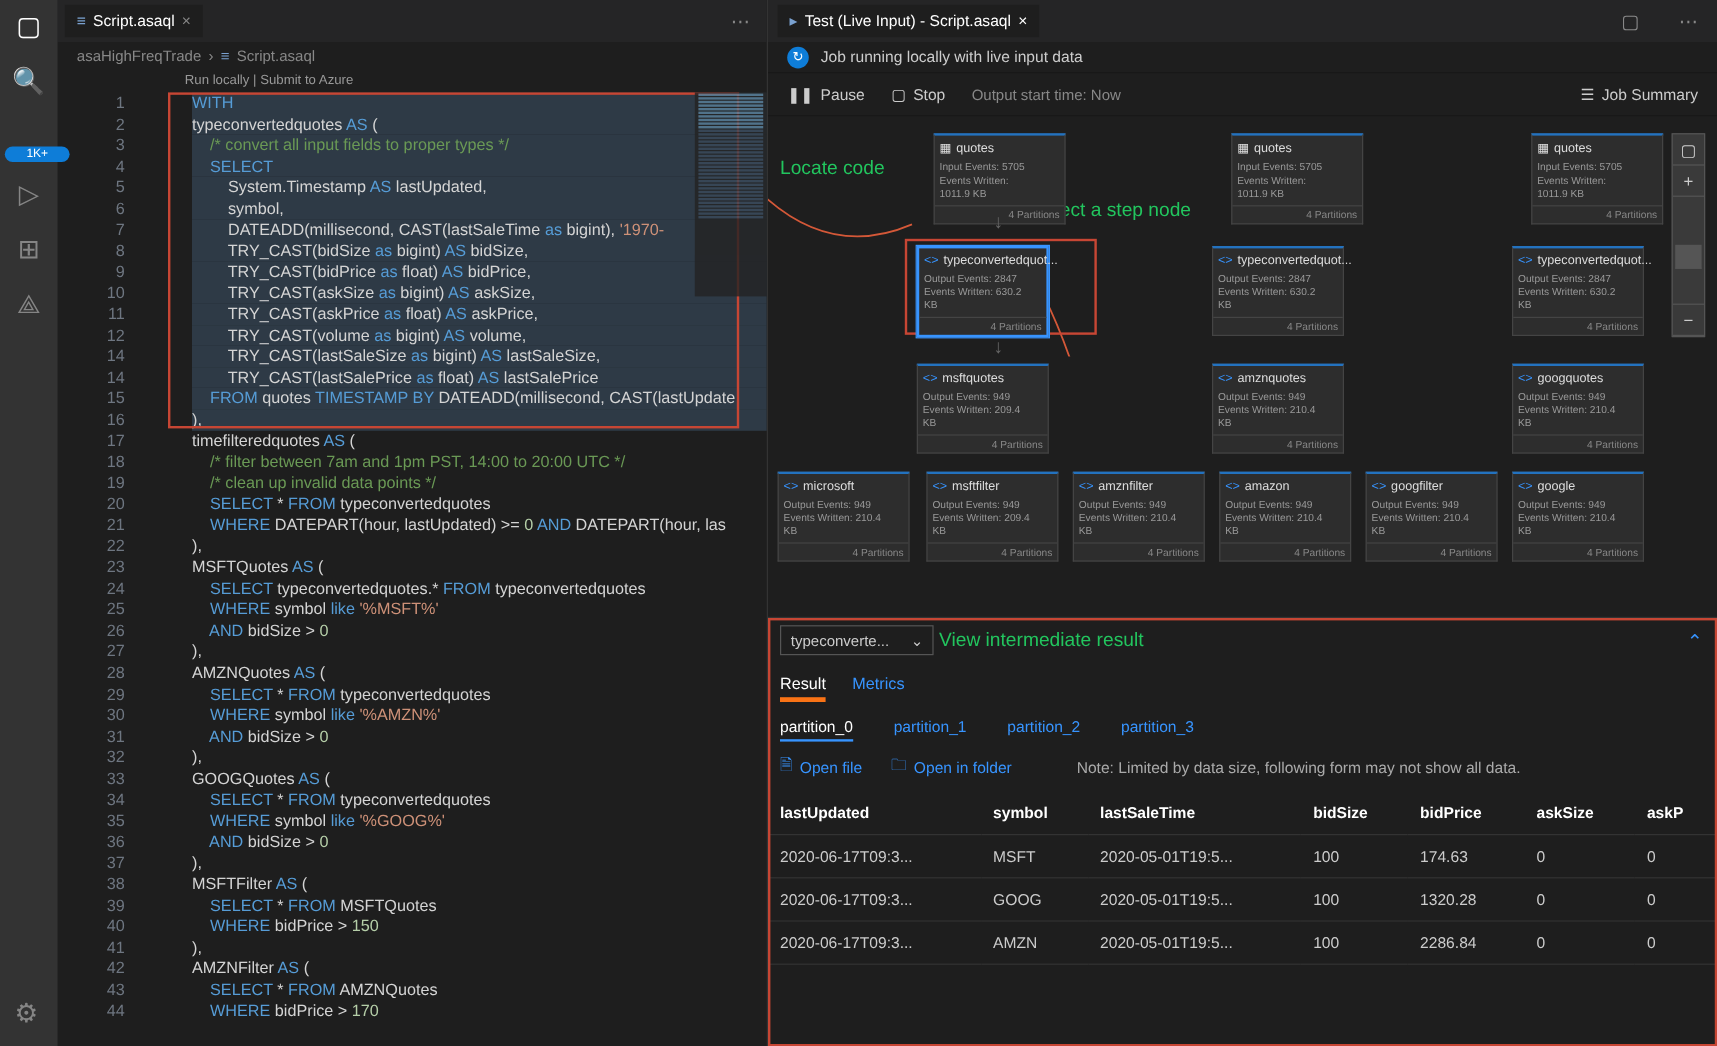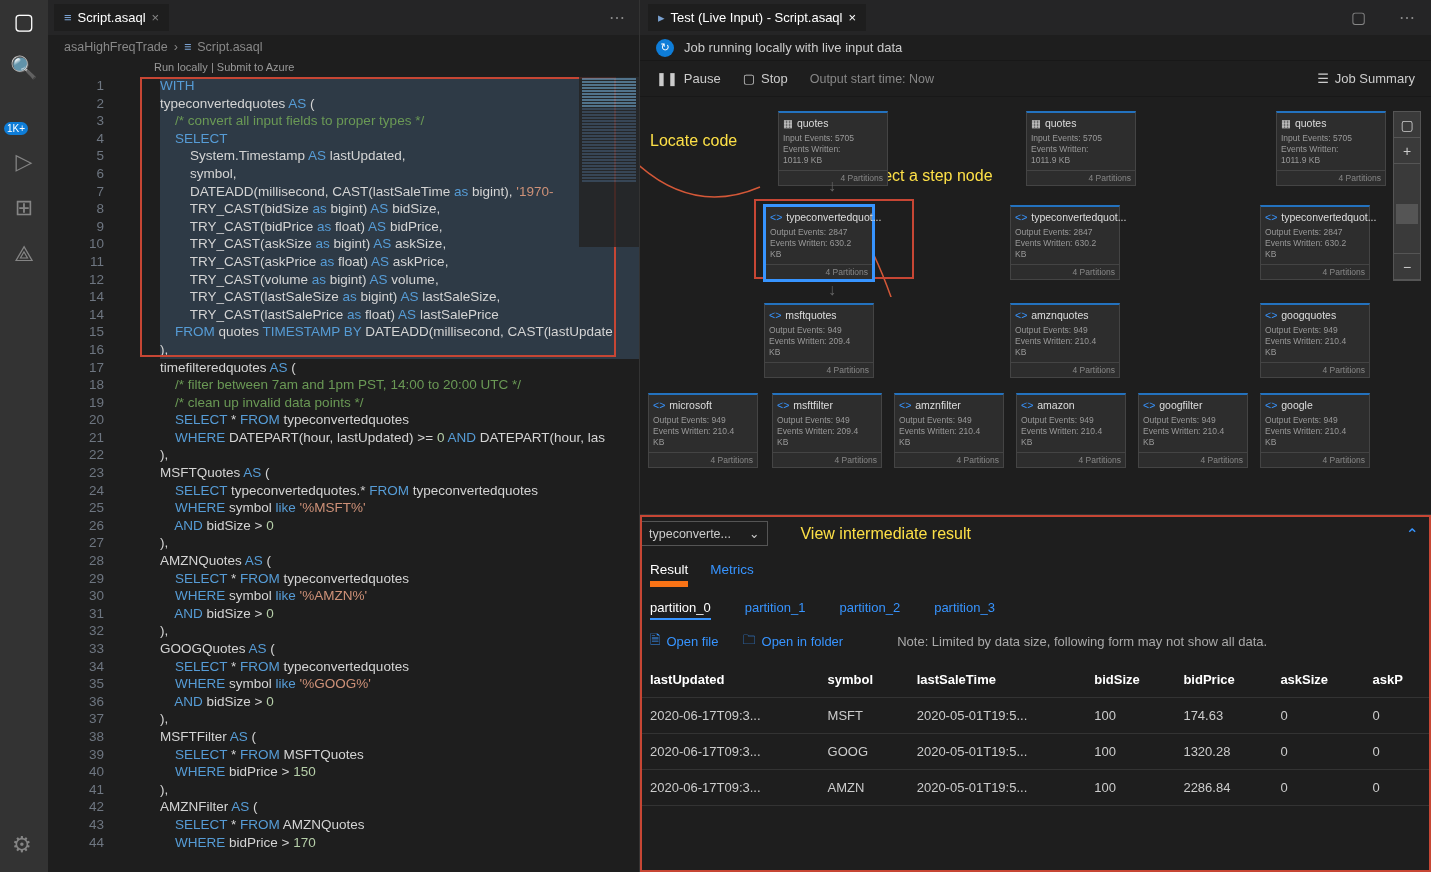--- a/index.html
+++ b/index.html
@@ -1,20 +1,20 @@
 <!DOCTYPE html>
 <html><head>
 <meta charset="utf-8">
 <style>
 * { margin:0; padding:0; box-sizing:border-box; font-family:'Segoe UI',Arial,sans-serif; }
 body { background:#1e1e1e; color:#cccccc; width:1431px; height:872px; overflow:hidden; display:flex; }
 .activity-bar { width:48px; background:#333333; display:flex; flex-direction:column; align-items:center; padding-top:8px; gap:18px; position:relative; }
 .activity-bar .icon { color:#858585; font-size:22px; cursor:pointer; width:28px; height:28px; display:flex; align-items:center; justify-content:center; }
 .activity-bar .icon.active { color:#fff; }
-.badge { position:absolute; top:122px; left:4px; background:#0e7dd8; color:#fff; font-size:10px; padding:1px 3px; border-radius:10px; }
+.badge { position:absolute; top:122px; left:4px; background:#0e7dd8; color:#fff; font-size:10px; padding:1px 18px; border-radius:10px; }
 .settings-icon { position:absolute; bottom:14px; left:12px; color:#858585; font-size:22px; }
 .main { flex:1; display:flex; }
 .editor-side { width:592px; border-right:1px solid #333; display:flex; flex-direction:column; }
 .tabs { height:35px; background:#252526; display:flex; align-items:center; padding:0 6px; justify-content:space-between; }
 .tab { display:flex; align-items:center; gap:6px; background:#1e1e1e; padding:6px 10px; color:#fff; font-size:13px; }
 .tab .close { color:#888; font-size:13px; }
 .tab-actions { color:#888; font-size:16px; letter-spacing:8px; }
 .breadcrumb { height:24px; padding:2px 16px; font-size:12.5px; color:#888; display:flex; align-items:center; gap:6px; }
 .run-links { padding:2px 0 4px 106px; font-size:11px; color:#999; }
 .code-area { flex:1; display:flex; position:relative; font-family:Consolas,'Courier New',monospace; font-size:13.5px; line-height:17.6px; }
@@ -34,38 +34,38 @@
 .test-tab { display:flex; align-items:center; gap:6px; background:#1e1e1e; padding:6px 10px; color:#fff; font-size:13px; }
 .status-bar { height:26px; background:#1e1e1e; border-bottom:1px solid #181818; display:flex; align-items:center; padding:0 16px; gap:10px; font-size:13px; }
 .status-dot { width:18px; height:18px; border-radius:50%; background:#0e7dd8; color:#fff; display:flex; align-items:center; justify-content:center; font-size:11px; }
 .toolbar { height:36px; display:flex; align-items:center; padding:0 16px; gap:22px; border-bottom:1px solid #181818; font-size:13px; color:#ccc; justify-content:space-between; }
 .toolbar .left { display:flex; gap:22px; align-items:center; }
 .tb-item { display:flex; align-items:center; gap:6px; cursor:pointer; }
 .tb-item .ic { font-size:13px; }
 .muted { color:#888; font-size:12.5px; }
 .job-sum { display:flex; align-items:center; gap:6px; color:#ccc; }
 .canvas-area { flex:1; position:relative; background:#1e1e1e; overflow:hidden; }
-.anno { position:absolute; color:#fde047; font-size:16px; font-weight:400; }
+.anno { position:absolute; color:#22c55e; font-size:16px; font-weight:400; }
 .node { position:absolute; width:110px; background:#2d2d2d; border:1px solid #444; border-top:2px solid #2372bf; font-size:9px; color:#bbb; }
 .node .hdr { display:flex; align-items:center; gap:4px; padding:4px; color:#ddd; font-size:10.5px; }
 .node .body { padding:0 20px 4px 4px; font-size:8.5px; line-height:11px; color:#999; }
 .node .ftr { border-top:1px solid #444; text-align:right; padding:2px 4px; font-size:8.5px; color:#888; }
 .node.sel { border:2px solid #3794ff; box-shadow:0 0 0 1px #3794ff; }
 .sel-outer { position:absolute; border:2px solid #c74634; pointer-events:none; }
 .edge { position:absolute; color:#666; font-size:16px; pointer-events:none; }
 .zoom-ctrl { position:absolute; right:10px; top:14px; width:28px; background:#3a3a3a; border:1px solid #555; }
 .zoom-ctrl div { height:26px; border-bottom:1px solid #555; display:flex; align-items:center; justify-content:center; color:#ccc; font-size:14px; }
 
 .results { border-top:1px solid #333; background:#1e1e1e; display:flex; flex-direction:column; position:relative; }
 .results-outer { position:absolute; left:0; right:0; top:0; bottom:0; border:2px solid #c74634; pointer-events:none; }
-.res-hdr { display:flex; align-items:center; padding:6px 0; gap:32px;text-align:right; }
+.res-hdr { display:flex; align-items:center; padding:6px 10px; gap:4px;text-align:right; }
 .dropdown { border:1px solid #555; padding:4px 8px; font-size:12.5px; color:#ccc; display:flex; align-items:center; gap:18px; background:#1e1e1e; }
 .res-tabs { display:flex; gap:22px; padding:6px 10px 0 10px; font-size:13.5px; }
 .res-tab { padding:4px 0; color:#3794ff; cursor:pointer; }
-.res-tab.active { color:#fff; border-bottom:6px solid #f97316; }
+.res-tab.active { color:#fff; border-bottom:4px solid #f97316; }
 .part-tabs { display:flex; gap:34px; padding:10px 10px 0 10px; font-size:13px; }
 .part-tab { color:#3794ff; cursor:pointer; padding:3px 0; }
 .part-tab.active { color:#fff; border-bottom:2px solid #3794ff; }
 .file-actions { display:flex; gap:24px; padding:10px 10px; font-size:13px; align-items:center; }
 .file-act { color:#3794ff; display:flex; align-items:center; gap:6px; cursor:pointer; }
 .note { color:#aaa; font-size:13px; margin-left:30px; }
 table { width:100%; border-collapse:collapse; font-size:13px; }
 th,td { text-align:left; padding:10px 10px; border-bottom:1px solid #333; color:#ccc; }
 th { color:#fff; font-weight:600; }
 .arrow-svg { position:absolute; pointer-events:none; }

